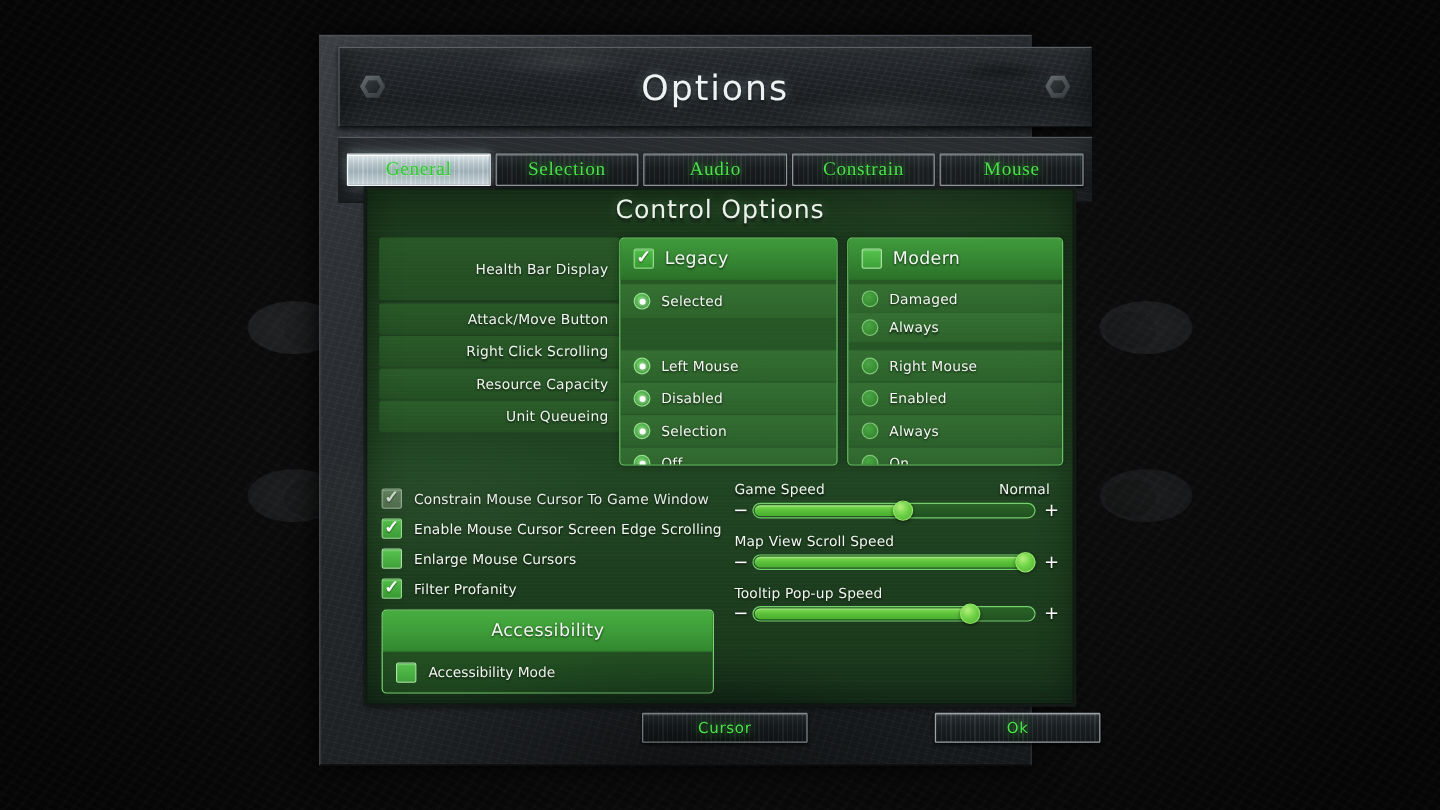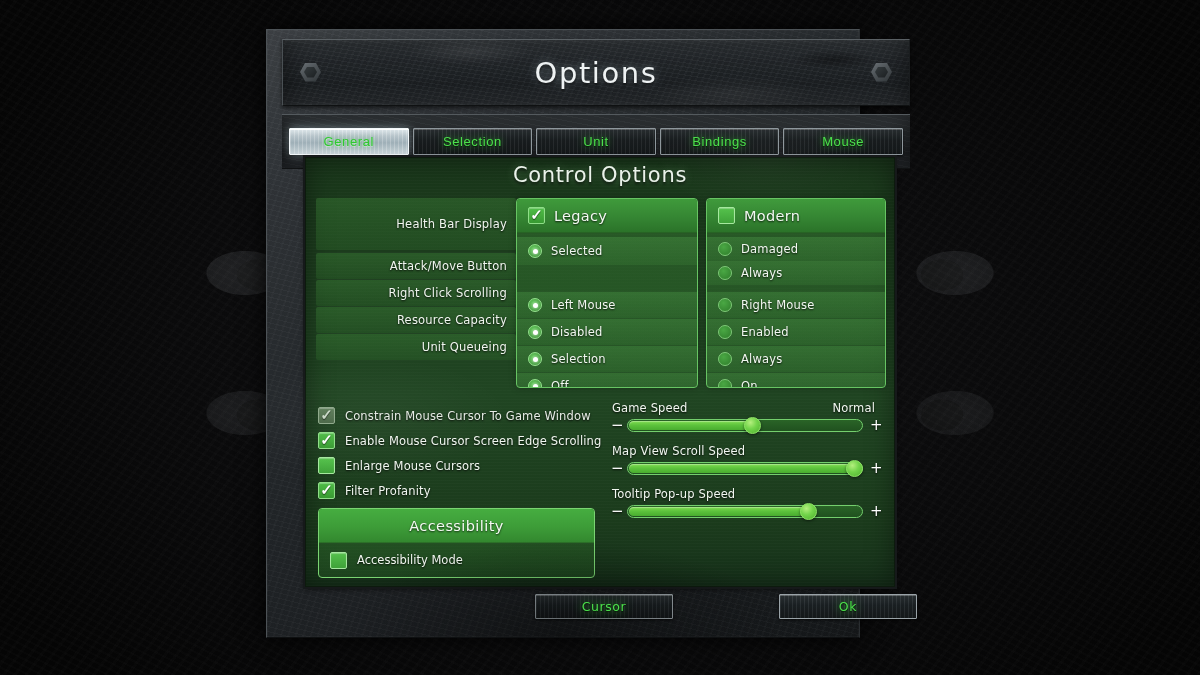--- a/index.html
+++ b/index.html
@@ -129,24 +129,24 @@
     display: flex; align-items: center; justify-content: center;
     border: 1px solid #8e979c;
     border-radius: 1px;
     background:
       repeating-linear-gradient(90deg, rgba(255,255,255,0.055) 0 1px, rgba(0,0,0,0.12) 1px 4px),
       linear-gradient(180deg, #2d3336 0%, #1b2022 45%, #161a1c 100%);
     box-shadow: inset 0 1px 0 rgba(255,255,255,0.22), 0 1px 2px rgba(0,0,0,0.7);
     cursor: pointer;
   }
   .tab-label {
-    font-size: 13px; letter-spacing: 0.6px;
+    font-size: 16px; letter-spacing: 0.6px;
     color: #4ce04c;
     text-shadow: 0 0 7px rgba(70,235,70,0.75), 0 1px 1px rgba(0,0,0,0.9);
-    font-family: Liberation Sans, sans-serif;
+    font-family: Liberation Serif, serif;
     position: relative; z-index: 2;
   }
   .tab.active {
     background:
       repeating-linear-gradient(90deg, rgba(255,255,255,0.22) 0 1px, rgba(150,170,180,0.06) 1px 4px),
       linear-gradient(180deg, #e4ecef 0%, #b9c6cc 28%, #9fb0b8 55%, #cbd6da 100%);
     border-color: #f2f7f9;
     box-shadow: inset 0 1px 0 rgba(255,255,255,0.9), 0 0 10px rgba(190,215,225,0.45), 0 1px 2px rgba(0,0,0,0.7);
   }
   .tab.active .tab-label {
@@ -417,24 +417,24 @@
     </div>
 
     <div id="tab-bar">
       <div class="tab active">
         <span class="tab-label">General</span>
       </div>
       <div class="tab">
         <span class="tab-label">Selection</span>
       </div>
       <div class="tab">
-        <span class="tab-label">Unit</span>
+        <span class="tab-label">Audio</span>
       </div>
       <div class="tab">
-        <span class="tab-label">Bindings</span>
+        <span class="tab-label">Constrain</span>
       </div>
       <div class="tab">
         <span class="tab-label">Mouse</span>
       </div>
     </div>
 
     <div id="content-panel">
 
       <div id="panel-title">Control Options</div>
 

